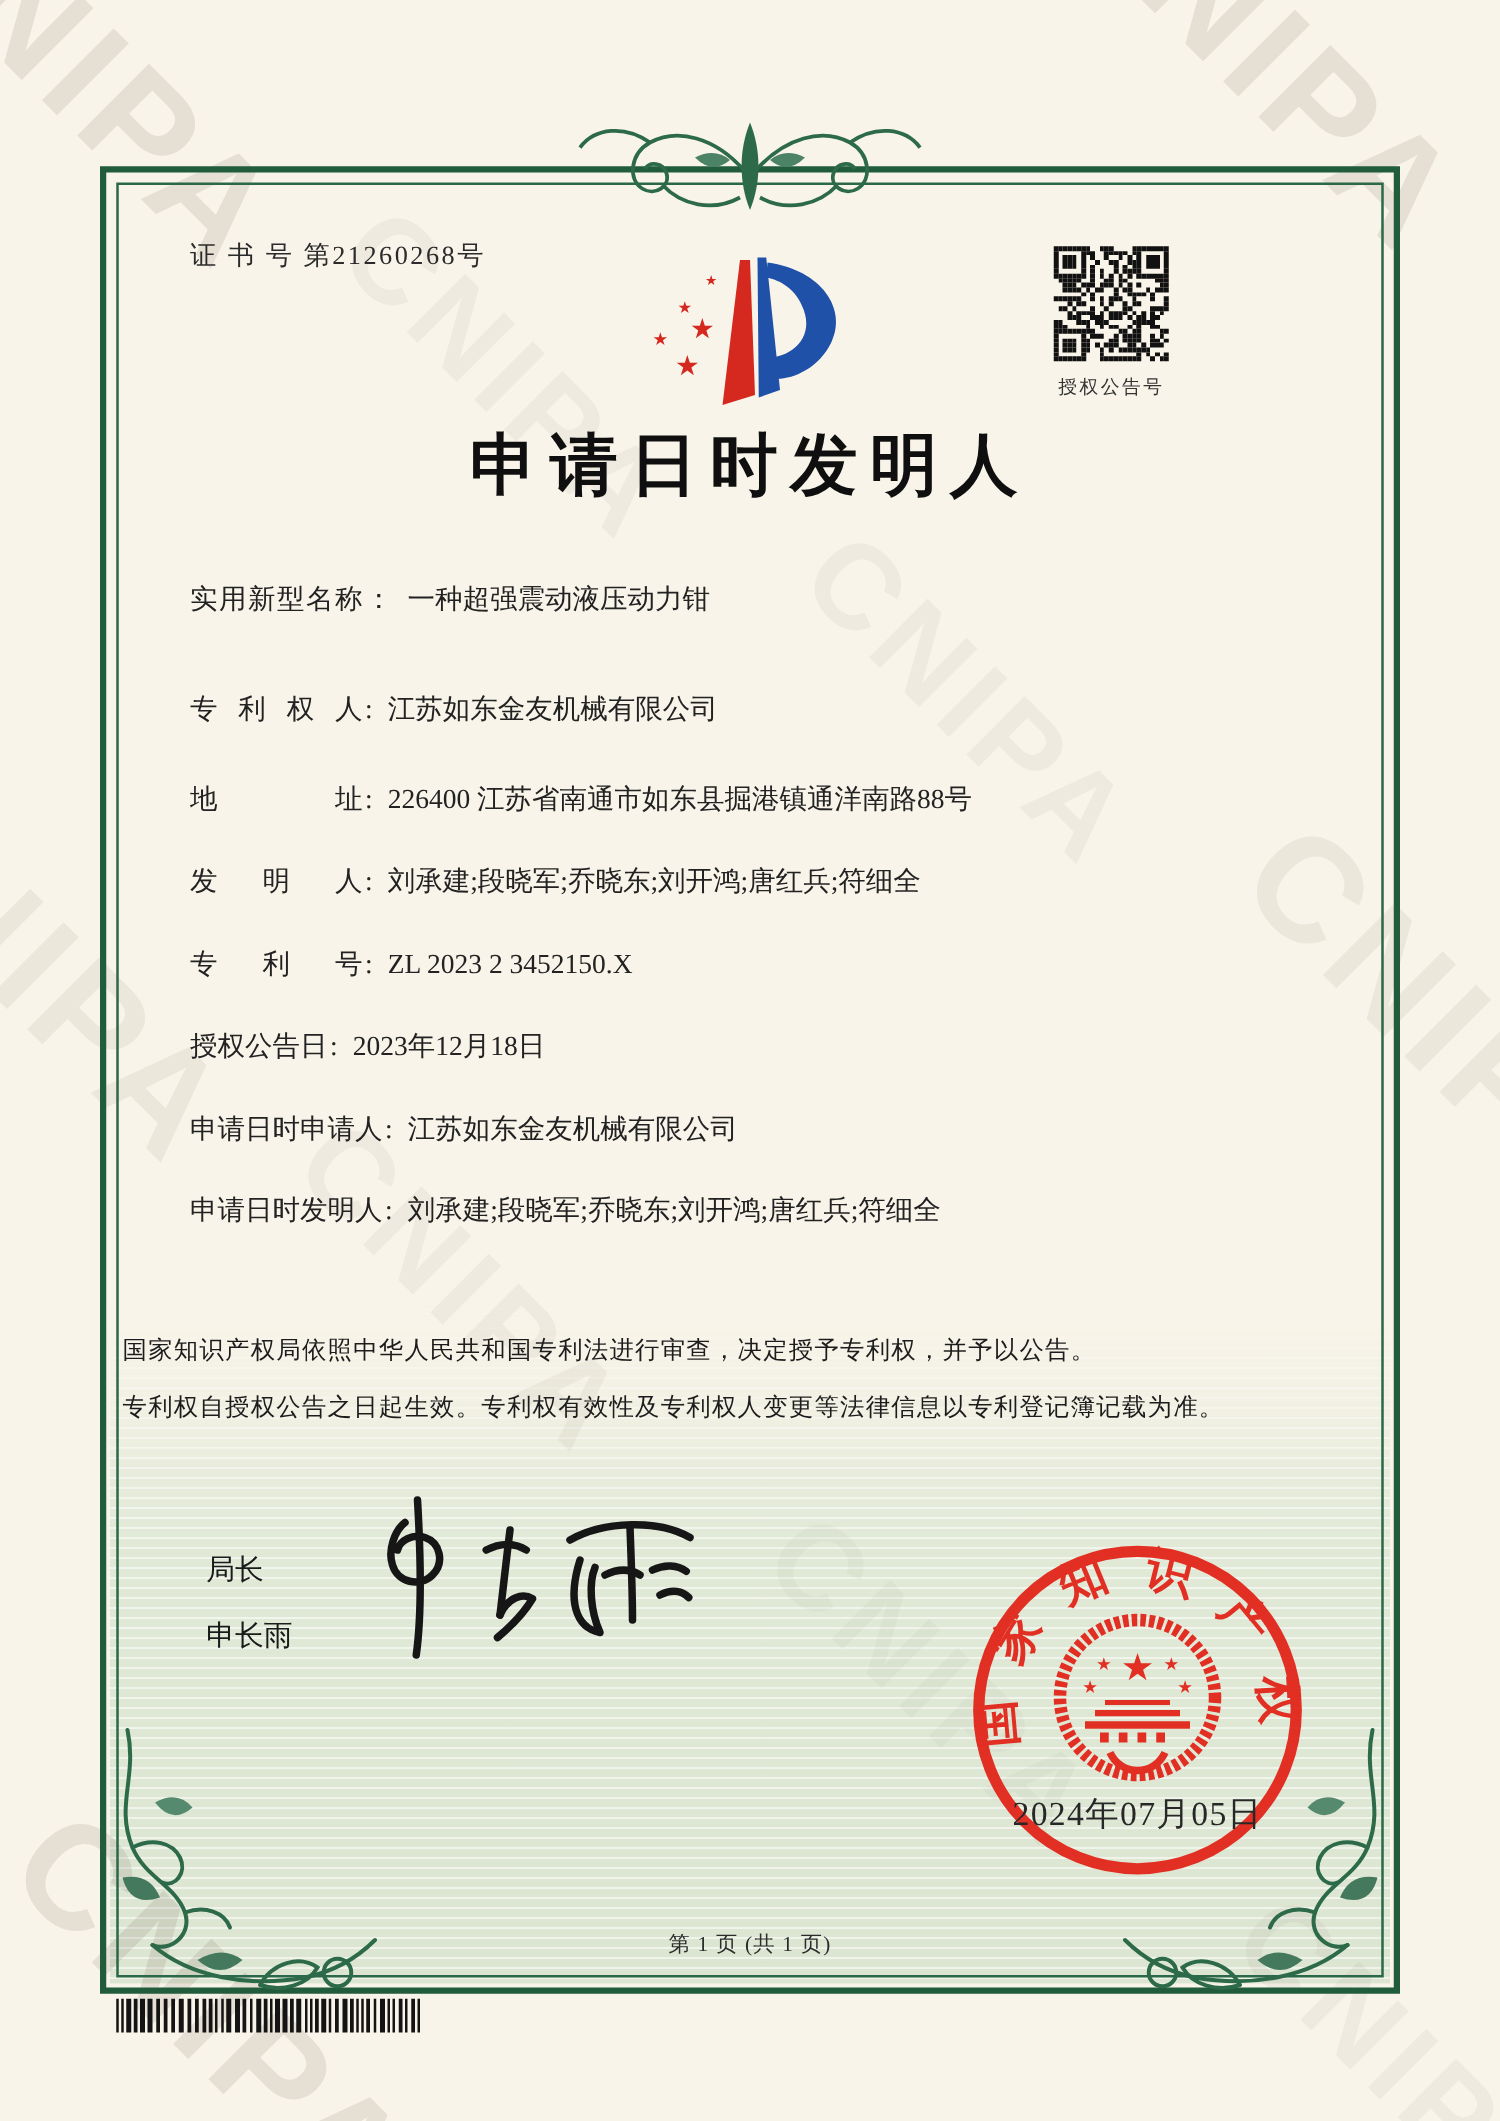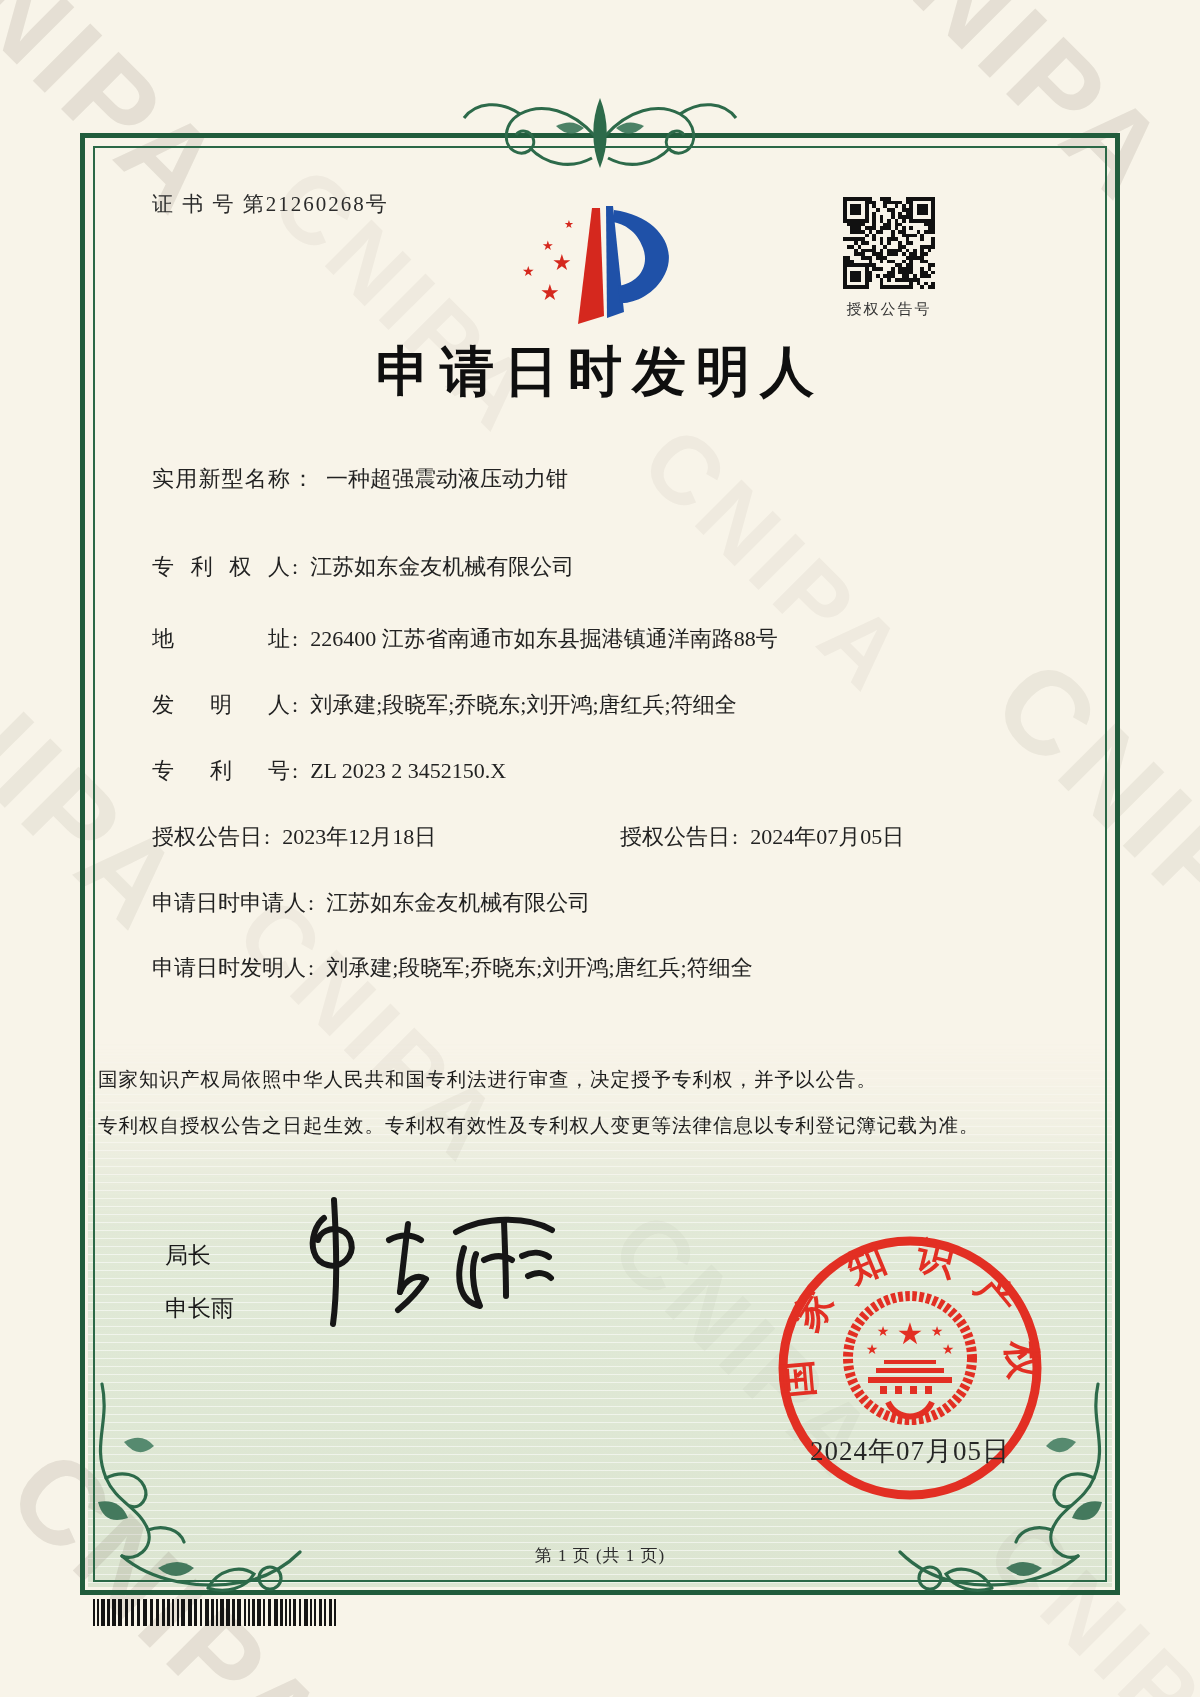--- a/index.html
+++ b/index.html
@@ -783,21 +783,20 @@
   <span class="jl">地址</span><span class="colon">:</span><span>226400 江苏省南通市如东县掘港镇通洋南路88号</span>
 </div>
 <div class="row" style="top:690px">
   <span class="jl">发明人</span><span class="colon">:</span><span>刘承建;段晓军;乔晓东;刘开鸿;唐红兵;符细全</span>
 </div>
 <div class="row" style="top:756px">
   <span class="jl">专利号</span><span class="colon">:</span><span>ZL 2023 2 3452150.X</span>
 </div>
 <div class="row" style="top:822px">
   <span>授权公告日</span><span class="colon">:</span><span>2023年12月18日</span>
-  <span class="col2"><span>授权公告日</span><span class="colon">:</span><span>2024年07月05日</span></span>
 </div>
 <div class="row" style="top:888px">
   <span>申请日时申请人</span><span class="colon">:</span><span>江苏如东金友机械有限公司</span>
 </div>
 <div class="row" style="top:953px">
   <span>申请日时发明人</span><span class="colon">:</span><span>刘承建;段晓军;乔晓东;刘开鸿;唐红兵;符细全</span>
 </div>
 
 <div class="abs stmt" style="top:1066px">国家知识产权局依照中华人民共和国专利法进行审查，决定授予专利权，并予以公告。</div>
 <div class="abs stmt" style="top:1112px">专利权自授权公告之日起生效。专利权有效性及专利权人变更等法律信息以专利登记簿记载为准。</div>

